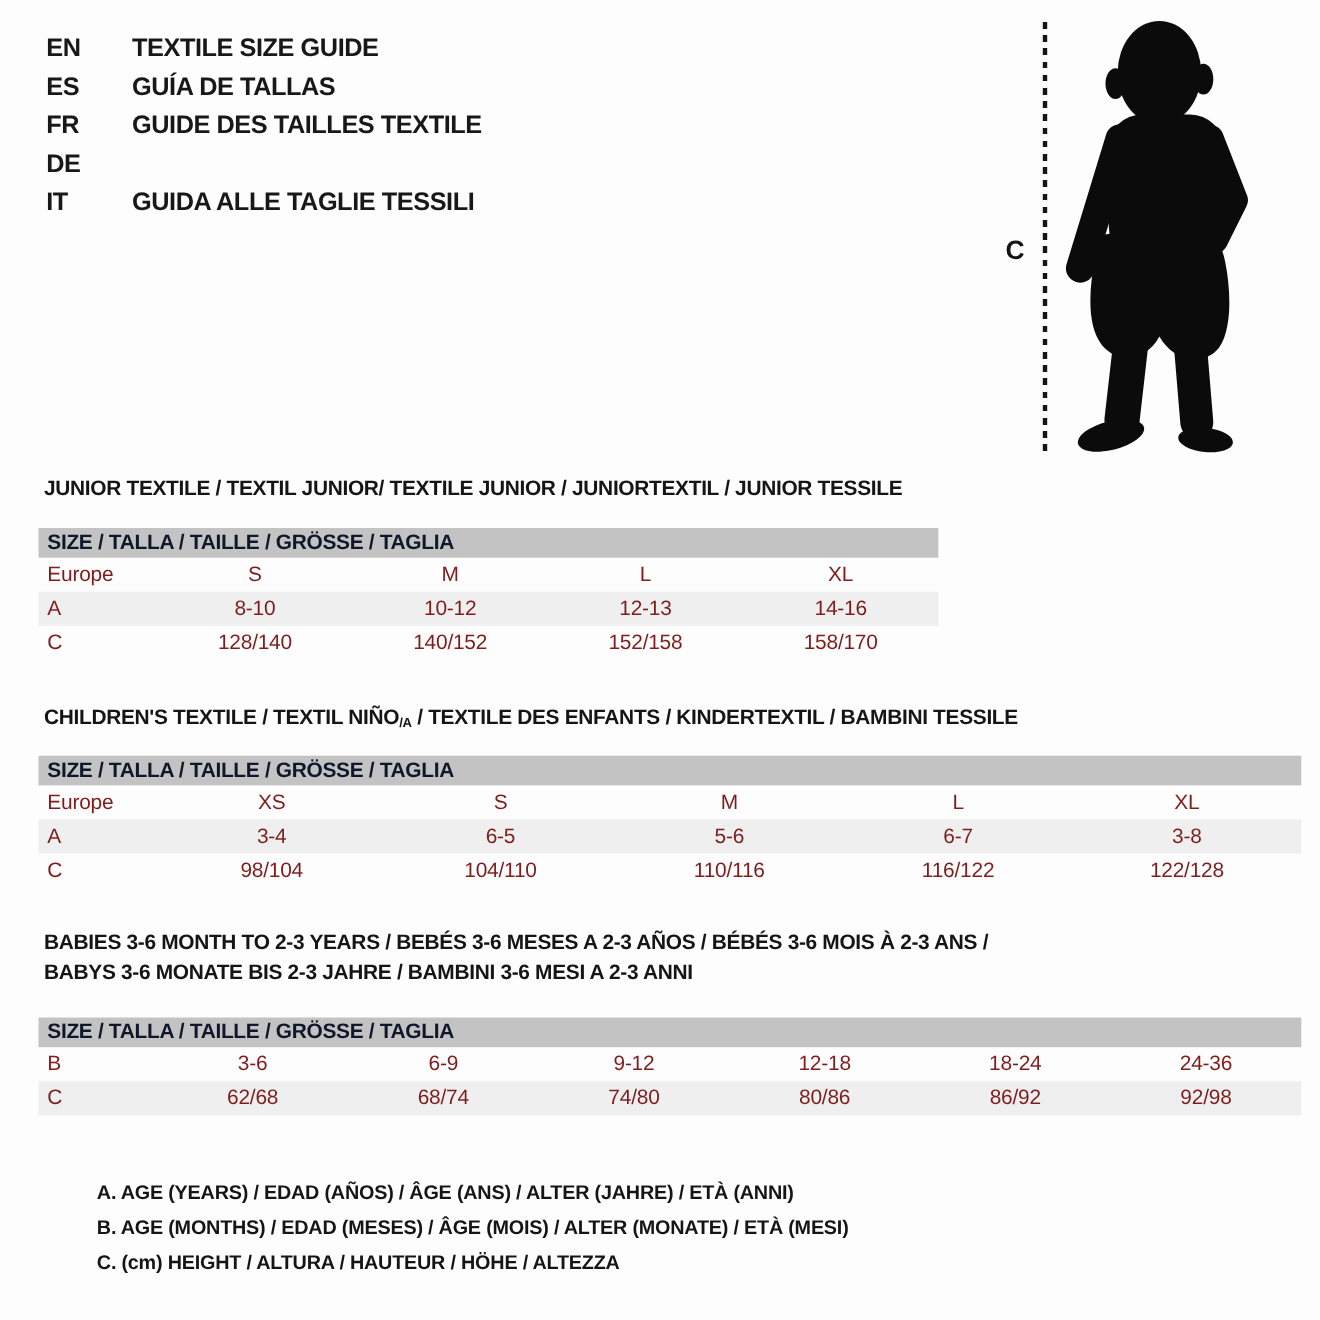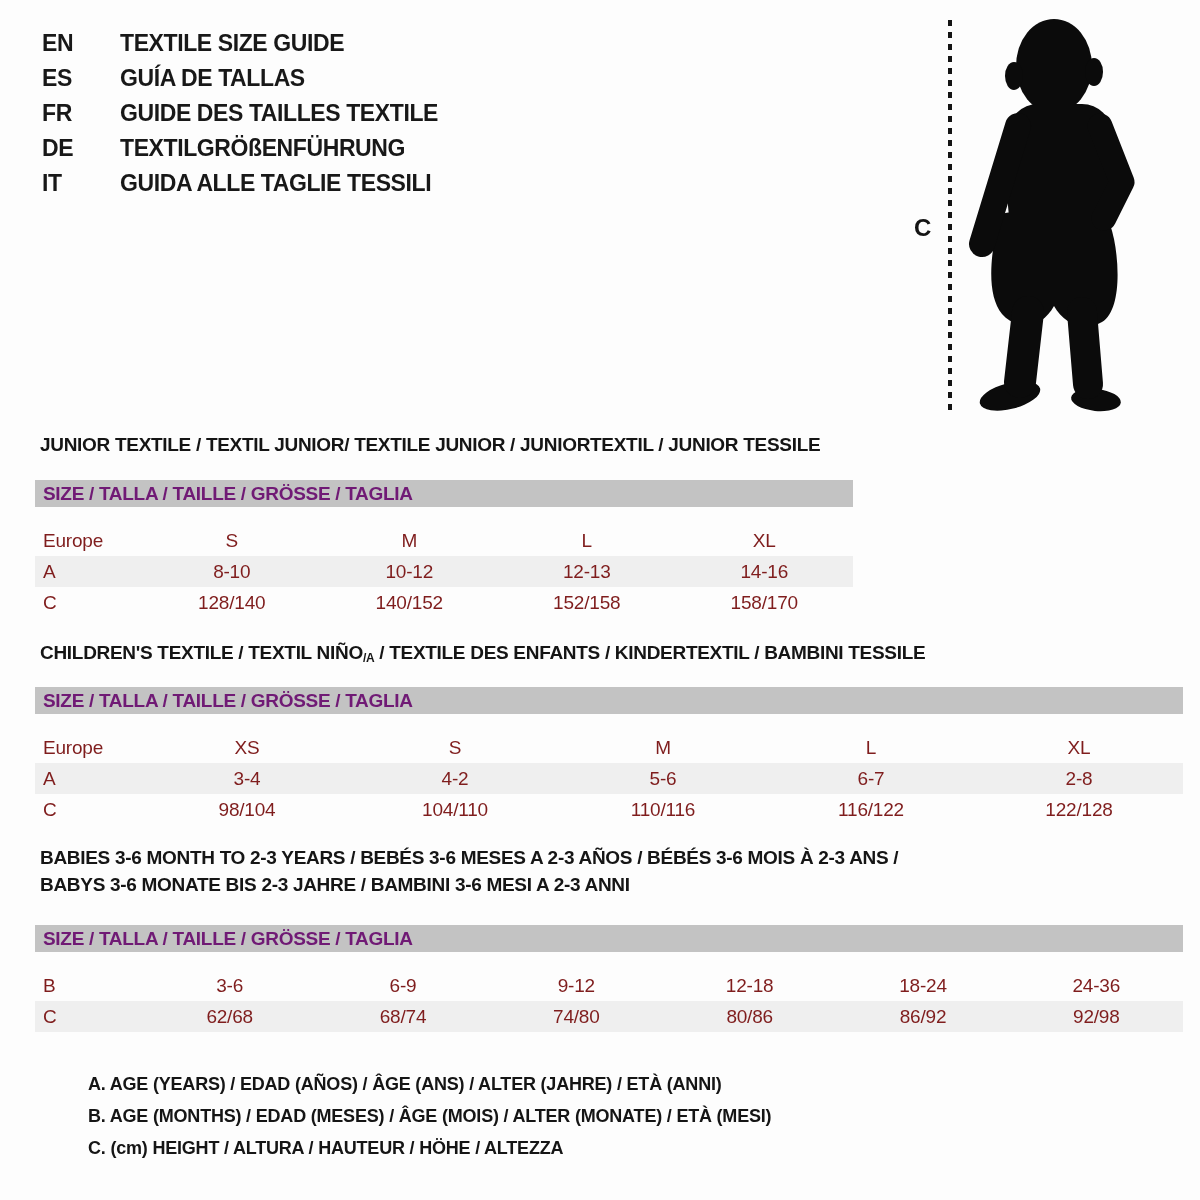--- a/index.html
+++ b/index.html
@@ -72,26 +72,26 @@
 
   
   .sizetable{
     position:absolute;
     left:35px;
   }
   .band{
     height:27px;
     line-height:27px;
     background:#c3c3c3;
-    color:#701a75;
+    color:#0f172a;
     font-weight:bold;
     font-size:19px;
     letter-spacing:-0.3px;
     padding-left:8px;
-    margin-bottom:18px;
+    margin-bottom:0;
   }
   .trow{
     display:flex;
     height:31px;
     line-height:31px;
     font-size:19px;
     letter-spacing:-0.2px;
     color:#7f1d1d;
   }
   .trow.shaded{background:#efefef;}
@@ -127,21 +127,20 @@
     <div class="lang-row">
       <span class="lang-code">ES</span>
       <span class="lang-title">GUÍA DE TALLAS</span>
     </div>
     <div class="lang-row">
       <span class="lang-code">FR</span>
       <span class="lang-title">GUIDE DES TAILLES TEXTILE</span>
     </div>
     <div class="lang-row">
       <span class="lang-code">DE</span>
-      <span class="lang-title">TEXTILGRÖßENFÜHRUNG</span>
     </div>
     <div class="lang-row">
       <span class="lang-code">IT</span>
       <span class="lang-title">GUIDA ALLE TAGLIE TESSILI</span>
     </div>
   </div>
 
   <div class="measure-line"></div>
   <div class="measure-label">C</div>
   <svg class="toddler" viewBox="0 0 172 404" aria-hidden="true">
@@ -198,24 +197,24 @@
           <div class="tlabel">Europe</div>
           <div class="tcell">XS</div>
           <div class="tcell">S</div>
           <div class="tcell">M</div>
           <div class="tcell">L</div>
           <div class="tcell">XL</div>
         </div>
         <div class="trow shaded">
           <div class="tlabel">A</div>
           <div class="tcell">3-4</div>
-          <div class="tcell">4-2</div>
+          <div class="tcell">6-5</div>
           <div class="tcell">5-6</div>
           <div class="tcell">6-7</div>
-          <div class="tcell">2-8</div>
+          <div class="tcell">3-8</div>
         </div>
         <div class="trow">
           <div class="tlabel">C</div>
           <div class="tcell">98/104</div>
           <div class="tcell">104/110</div>
           <div class="tcell">110/116</div>
           <div class="tcell">116/122</div>
           <div class="tcell">122/128</div>
         </div>
       </div>

